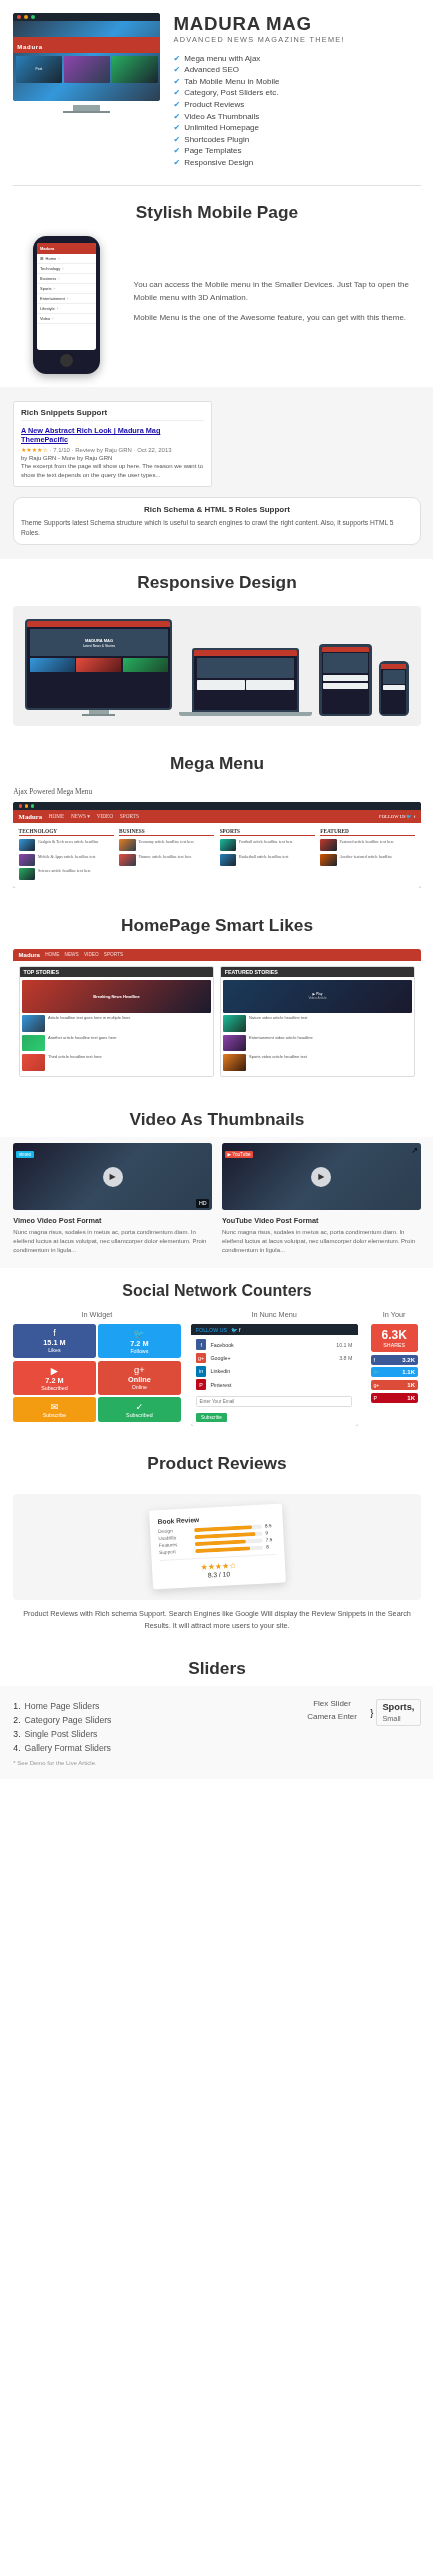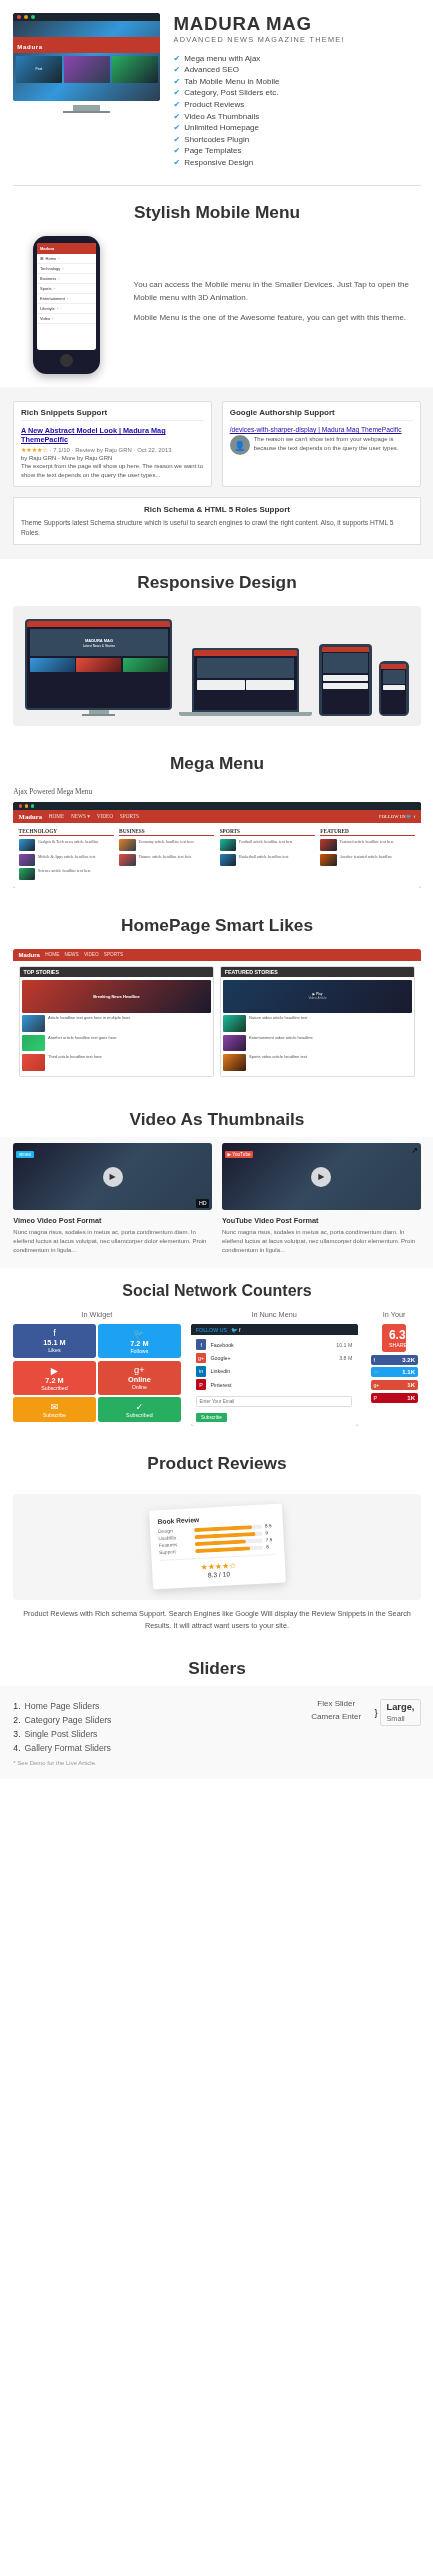--- a/index.html
+++ b/index.html
@@ -225,21 +225,21 @@
       align-items: center;
       justify-content: center;
       font-size: 9.3px;
       color: #fff;
     }
     .authorship-text { font-size: 6px; color: #555; line-height: 1.4; }
     .seo-full-card {
       background: #fff;
       padding: 6.7px;
       border: 0.7px solid #e0e0e0;
-      border-radius: 0;
+      border-radius: 9px;
     }
     .seo-full-title {
       font-size: 8px;
       font-weight: bold;
       color: #333;
       margin-bottom: 4px;
       text-align: center;
     }
     .seo-full-text { font-size: 6.7px; color: #555; line-height: 1.5; }
 
@@ -620,21 +620,21 @@
       flex-direction: column;
       align-items: center;
       gap: 2.7px;
     }
     .inpost-total {
       background: #e74c3c;
       color: #fff;
       border-radius: 2.7px;
       padding: 4px 6.7px;
       text-align: center;
-      width: 24px;
+      width: 47px;
     }
     .inpost-total-count {
       font-size: 12px;
       font-weight: bold;
       display: block;
     }
     .inpost-total-label { font-size: 5.3px; display: block; }
     .inpost-social-btn {
       width: 47px;
       display: flex;
@@ -836,21 +836,21 @@
         <li><span class="check-icon">✔</span> Unlimited Homepage</li>
         <li><span class="check-icon">✔</span> Shortcodes Plugin</li>
         <li><span class="check-icon">✔</span> Page Templates</li>
         <li><span class="check-icon">✔</span> Responsive Design</li>
       </ul>
   </div>
 </div>
 
 <div class="divider"></div>
 
-<div class="section-title">Stylish Mobile Menu</div>
+<div class="section-title">Stylish Mobile Page</div>
 
 <div class="mobile-menu-section">
   <div class="phone-container">
     <div class="phone-mock">
       <div class="phone-screen">
         <div class="phone-screen-header">
           <span>Madura</span>
         </div>
         <div class="phone-menu-item">
           <span>☰</span> Home <span class="phone-menu-arrow">›</span>
@@ -868,35 +868,27 @@
   <div class="mobile-text">
     <p>You can access the Mobile menu in the Smaller Devices. Just Tap to open the Mobile menu with 3D Animation.</p>
     <p>Mobile Menu is the one of the Awesome feature, you can get with this theme.</p>
   </div>
 </div>
 
 <div class="seo-section">
   <div class="seo-grid">
     <div class="seo-card">
       <div class="seo-card-title">Rich Snippets Support</div>
-      <a class="snippet-link">A New Abstract Model Look | Madura Mag ThemePacific</a>
+      <a class="snippet-link">A New Abstract Rich Look | Madura Mag ThemePacific</a>
       <div class="snippet-rating">
         <span class="stars">★★★★☆</span>
         <span> · 7.1/10 · Review by Raju GRN · Oct 22, 2013</span>
       </div>
       <div class="snippet-text">by Raju GRN - More by Raju GRN</div>
       <div class="snippet-text">The excerpt from the page will show up here. The reason we want to show the text depends on the query the user types...</div>
-    </div>
-    <div class="seo-card">
-      <div class="seo-card-title">Google Authorship Support</div>
-      <a class="authorship-link">/devices-with-sharper-display | Madura Mag ThemePacific</a>
-      <div class="authorship-content">
-        <div class="author-avatar">👤</div>
-        <div class="authorship-text">The reason we can't show text from your webpage is because the text depends on the query the user types.</div>
-      </div>
     </div>
   </div>
   <div class="seo-full-card" style="margin-top:6.7px;">
     <div class="seo-full-title">Rich Schema &amp; HTML 5 Roles Support</div>
     <div class="seo-full-text">Theme Supports latest Schema structure which is useful to search engines to crawl the right content. Also, it supports HTML 5 Roles.</div>
   </div>
 </div>
 
 <div class="section-title">Responsive Design</div>
 
@@ -1272,40 +1264,40 @@
     </div>
     <span class="review-bar-score">8</span>
   </div>
         </div>
       <div class="review-total">
         <div class="review-total-stars">★★★★☆</div>
         <div class="review-total-score">8.3 / 10</div>
       </div>
     </div>
   </div>
-  <div class="reviews-desc">Product Reviews with Rich schema Support. Search Engines like Google Will display the Review Snippets in the Search Results. It will attract want users to your site.</div>
+  <div class="reviews-desc">Product Reviews with Rich schema Support. Search Engines like Google Will display the Review Snippets in the Search Results. It will attract more users to your site.</div>
 </div>
 
 <div class="section-title">Sliders</div>
 
 <div class="sliders-section">
   <div class="sliders-grid">
     <div class="sliders-list" id="sliders-list">
         <div class="slider-item"><span class="slider-bullet">1.</span> Home Page Sliders</div>
         <div class="slider-item"><span class="slider-bullet">2.</span> Category Page Sliders</div>
         <div class="slider-item"><span class="slider-bullet">3.</span> Single Post Sliders</div>
         <div class="slider-item"><span class="slider-bullet">4.</span> Gallery Format Sliders</div>
       </div>
     <div style="display:flex;flex-direction:column;align-items:center;gap:4px;">
       <div class="flex-label">Flex Slider</div>
       <div class="camera-label">Camera Enter</div>
     </div>
     <div style="display:flex;align-items:center;gap:2.7px;">
       <span class="arrow-right">}</span>
       <div class="sliders-sizes">
-        <span class="size-large">Large,</span>
+        <span class="size-large">Sports,</span>
         <span class="size-small">Small</span>
       </div>
     </div>
   </div>
   <div class="sliders-note">* See Demo for the Live Article.</div>
 </div>
 
 
 </body></html>

